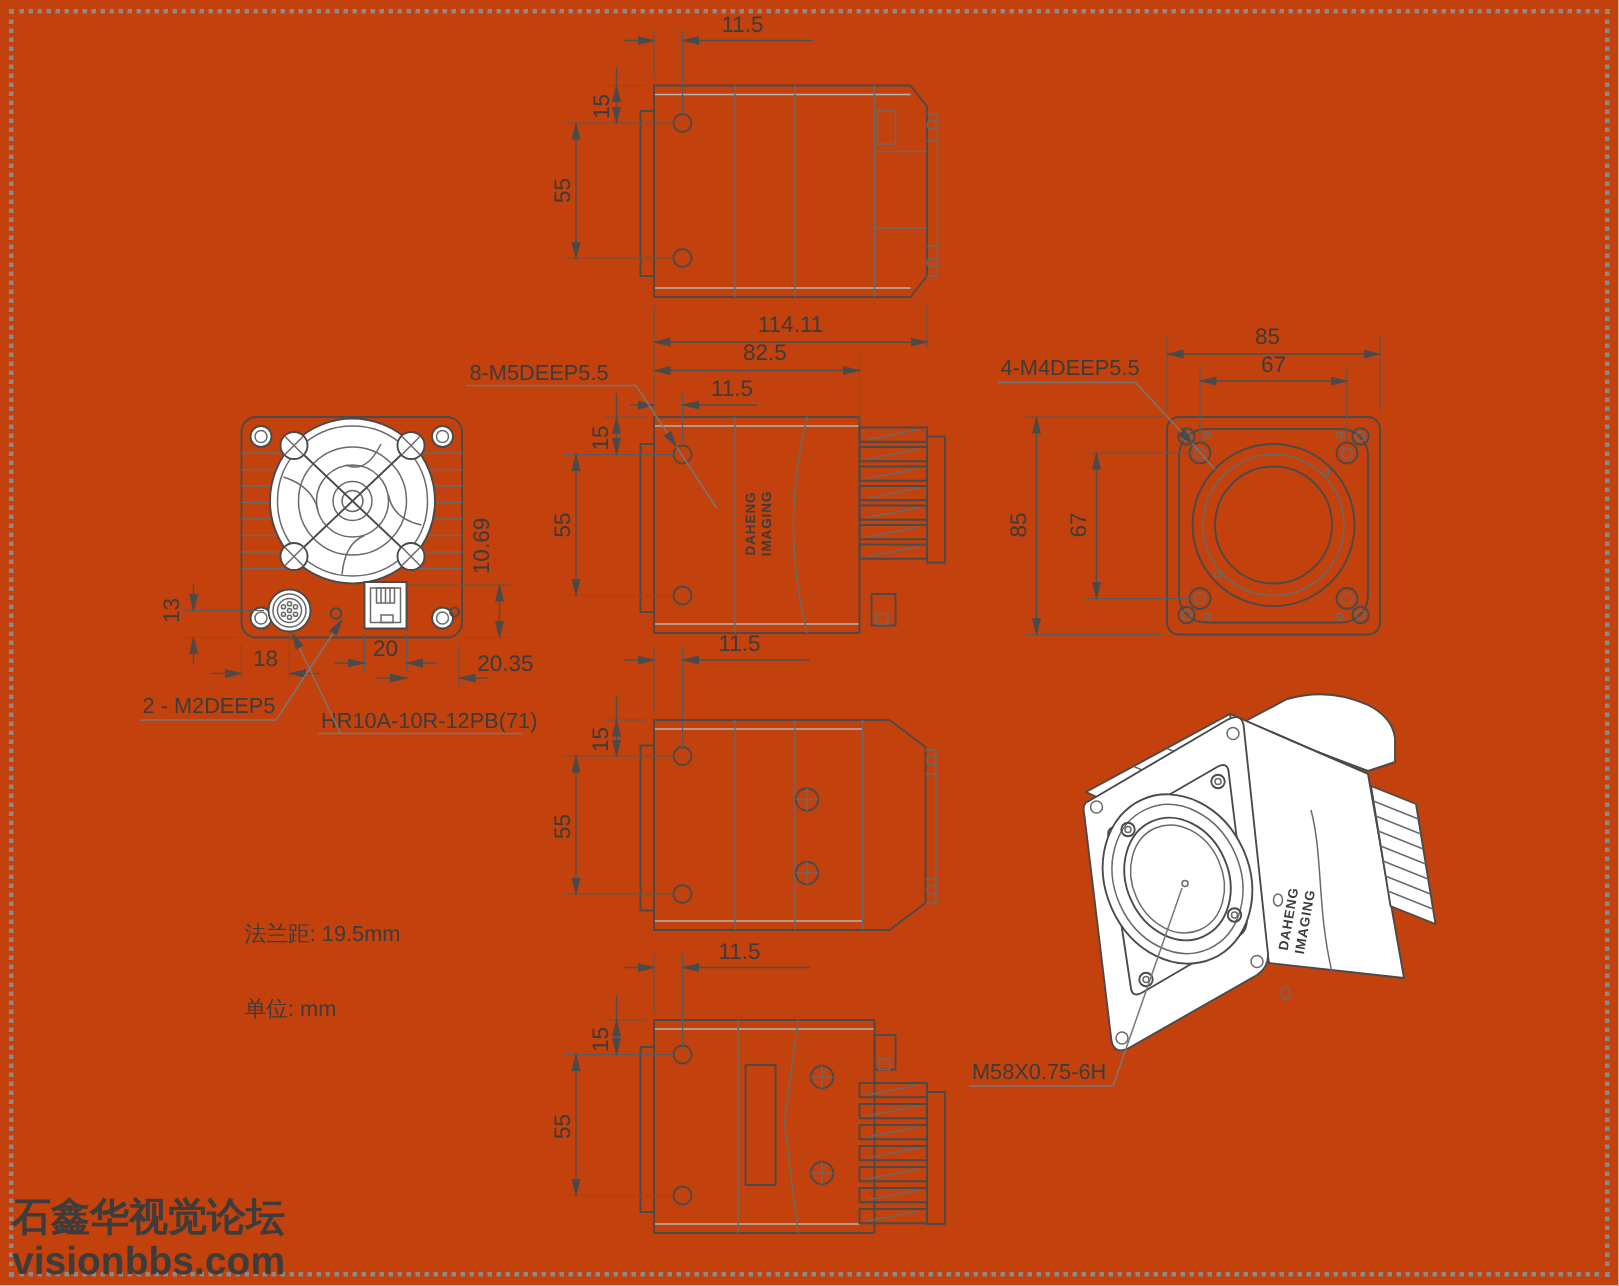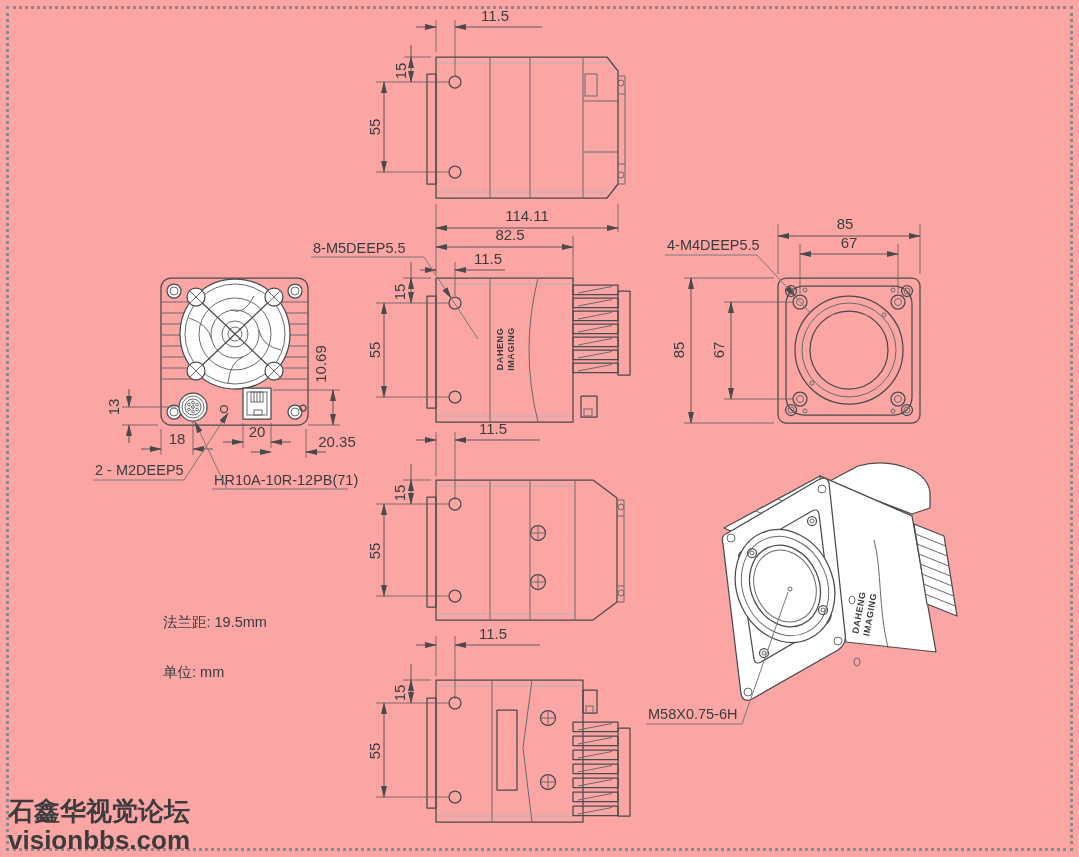--- a/index.html
+++ b/index.html
@@ -1,17 +1,17 @@
 <!DOCTYPE html>
 <html><head>
 <meta charset="utf-8">
 <style>
   html,body { margin:0; padding:0; background:#ffffff; }
   .canvas {
-    position:relative; width:1079px; height:857px; background:#fca5a5;
+    position:relative; width:1079px; height:857px; background:#c2410c;
     font-family:"Liberation Sans", sans-serif; overflow:hidden;
   }
   .frame {
     position:absolute; left:6px; top:6px; right:6px; bottom:6px;
     border:3px dotted #8a8a8a; pointer-events:none;
   }
   svg.sheet { position:absolute; left:0; top:0; }
   svg.sheet text { font-family:"Liberation Sans", sans-serif; fill:#3c3c3c; }
   .dim     { font-size:15px; }
   .callout { font-size:14.5px; }

